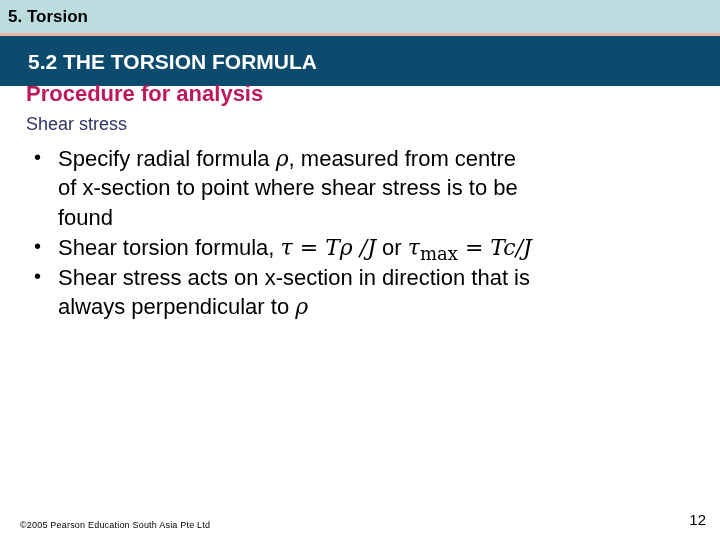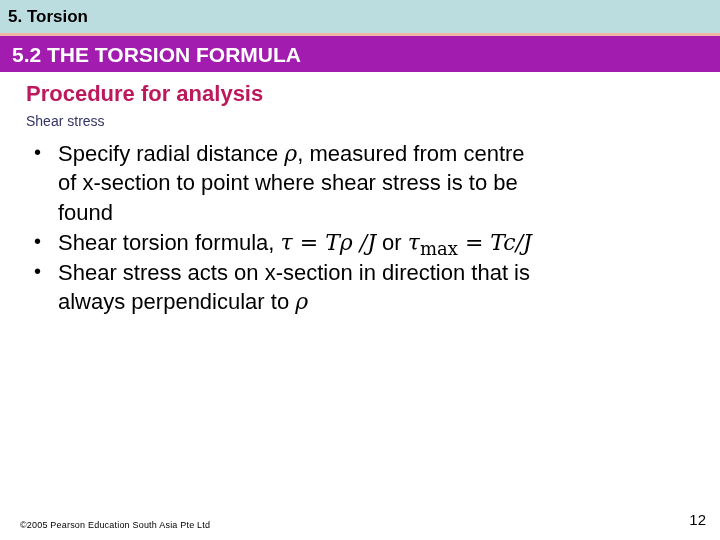--- a/index.html
+++ b/index.html
@@ -38,26 +38,26 @@
     color: #000000;
     letter-spacing: 0px;
     line-height: 1;
   }
   #band-divider {
     height: 3px;
     background: #f0b5a5;
     width: 720px;
   }
   #section-band {
-    height: 36px;
-    background: #a21caf;
+    height: 50px;
+    background: #0c4a6e;
     display: flex;
     align-items: center;
     box-sizing: border-box;
-    padding-left: 12px;
+    padding-left: 28px;
   }
   #section-title {
     font-size: 21px;
     font-weight: bold;
     color: #ffffff;
     line-height: 1;
   }
 
   
   #slide-body {
@@ -67,21 +67,21 @@
     width: 672px;
   }
   #procedure-heading {
     font-size: 22px;
     font-weight: bold;
     color: #be185d;
     line-height: 1.28;
     margin: 0 0 5px 0;
   }
   #shearstress-subheading {
-    font-size: 14px;
+    font-size: 18px;
     font-weight: normal;
     color: #333366;
     line-height: 1.28;
     margin: 0 0 8px 0;
   }
 
   ul.bullet-list {
     list-style: none;
     margin: 0;
     padding: 0;
@@ -171,21 +171,21 @@
 
 <div id="slide-body">
 
   <div id="procedure-heading">Procedure for analysis</div>
   <div id="shearstress-subheading">Shear stress</div>
 
   <ul class="bullet-list">
 
     <li class="bullet-item">
       <span class="bullet-dot">•</span>
-      <span class="bullet-line"><span>Specify radial distance </span><span class="greek">ρ</span><span>, measured from centre</span></span>
+      <span class="bullet-line"><span>Specify radial formula </span><span class="greek">ρ</span><span>, measured from centre</span></span>
       <span class="bullet-line"><span>of x-section to point where shear stress is to be</span></span>
       <span class="bullet-line"><span>found</span></span>
     </li>
 
     <li class="bullet-item">
       <span class="bullet-dot">•</span>
       <span class="bullet-line"><span>Shear torsion formula, </span><span class="greek">τ</span><span class="mathop"> = </span><span class="mathvar">T</span><span class="greek">ρ</span><span class="mathvar"> /J</span><span> or </span><span class="greek">τ</span><span class="mathsub">max</span><span class="mathop"> = </span><span class="mathvar">Tc</span><span class="mathvar">/J</span></span>
     </li>
 
     <li class="bullet-item">

